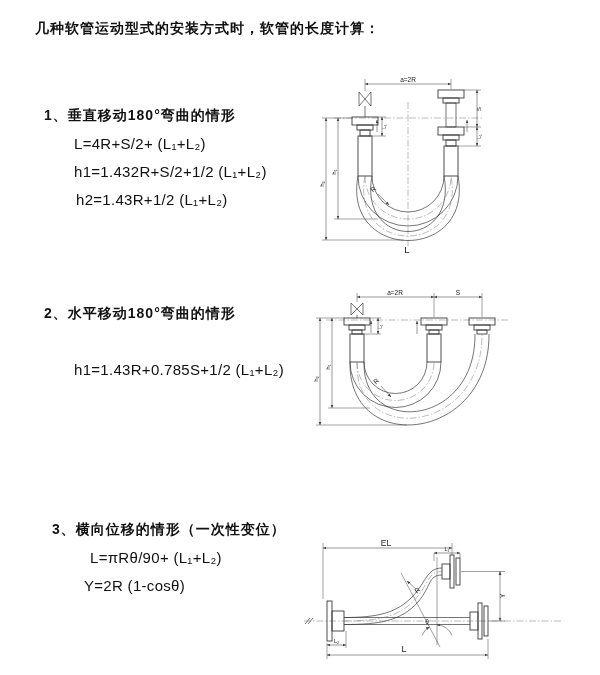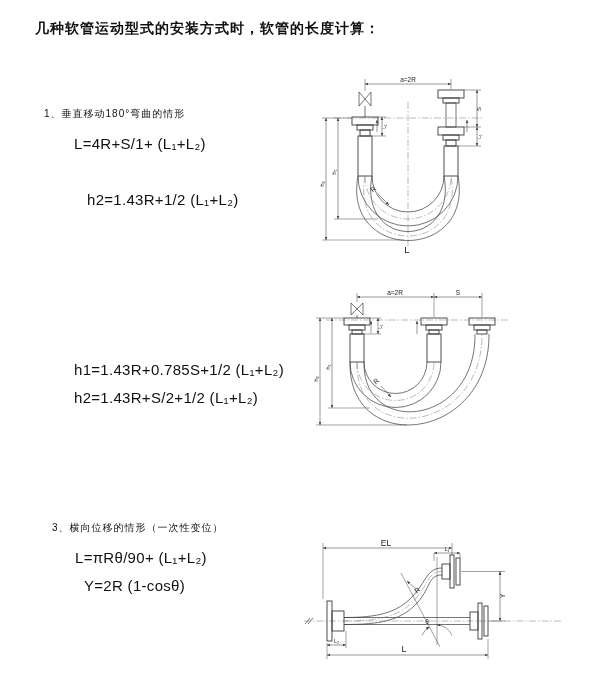--- a/index.html
+++ b/index.html
@@ -5,21 +5,21 @@
   html,body { margin:0; padding:0; background:#ffffff; }
   .page {
     position:relative; width:600px; height:675px; background:#fff; overflow:hidden;
     font-family:"Liberation Sans","DejaVu Sans",sans-serif; color:#111;
   }
   .title {
     position:absolute; left:35px; top:20px; font-size:14px; font-weight:700;
     letter-spacing:1px; white-space:nowrap;
   }
   .sec-heading {
-    position:absolute; font-size:10px; font-weight:400; letter-spacing:1px; white-space:nowrap;
+    position:absolute; font-size:14px; font-weight:700; letter-spacing:1px; white-space:nowrap;
   }
   .formula {
     position:absolute; font-size:15px; font-weight:500; letter-spacing:0.3px; white-space:nowrap;
   }
   .diagram { position:absolute; }
   svg { display:block; }
   .geo  { fill:none; stroke:#3a3a3a; stroke-width:0.9; }
   .geo2 { fill:none; stroke:#3a3a3a; stroke-width:0.7; }
   .dim  { fill:none; stroke:#444; stroke-width:0.55; }
   .ext  { fill:none; stroke:#444; stroke-width:0.5; }
@@ -27,28 +27,29 @@
   .lbl  { fill:#222; font-family:"Liberation Sans","DejaVu Sans",sans-serif; }
 </style>
 </head>
 <body>
 
 <div class="page">
 
   <div class="title">几种软管运动型式的安装方式时，软管的长度计算：</div>
 
   <div class="sec-heading" style="left:44px; top:107px;">1、垂直移动180°弯曲的情形</div>
-  <div class="formula" style="left:74px; top:135px;">L=4R+S/1+ (L₁+L₂)</div>
-  <div class="formula" style="left:87px; top:191px;">h2=1.43R+1/2 (L₁+L₂)</div>
-
+  <div class="formula" style="left:74px; top:135px;">L=4R+S/2+ (L₁+L₂)</div>
+  <div class="formula" style="left:74px; top:163px;">h1=1.432R+S/2+1/2 (L₁+L₂)</div>
+  <div class="formula" style="left:76px; top:191px;">h2=1.43R+1/2 (L₁+L₂)</div>
+
+  <div class="sec-heading" style="left:44px; top:305px;">2、水平移动180°弯曲的情形</div>
   <div class="formula" style="left:74px; top:361px;">h1=1.43R+0.785S+1/2 (L₁+L₂)</div>
-  <div class="formula" style="left:74px; top:389px;">h2=1.43R+S/2+1/2 (L₁+L₂)</div>
 
   <div class="sec-heading" style="left:52px; top:521px;">3、横向位移的情形（一次性变位）</div>
-  <div class="formula" style="left:75px; top:549px;">L=πRθ/90+ (L₁+L₂)</div>
+  <div class="formula" style="left:90px; top:549px;">L=πRθ/90+ (L₁+L₂)</div>
   <div class="formula" style="left:84px; top:577px;">Y=2R (1-cosθ)</div>
 
   <div class="diagram" style="left:316px; top:72px;">
     <svg width="205" height="185" viewBox="0 0 205 185">
       <defs>
         <marker id="d1a" viewBox="0 0 8 8" refX="7.2" refY="4" markerWidth="7" markerHeight="7" orient="auto-start-reverse">
           <path d="M0,1 L7.5,4 L0,7 z" fill="#444"></path>
         </marker>
         <pattern id="d1h" width="4" height="4" patternUnits="userSpaceOnUse">
           <path d="M0,0 L4,4 M4,0 L0,4" stroke="#666" stroke-width="0.55"></path>

